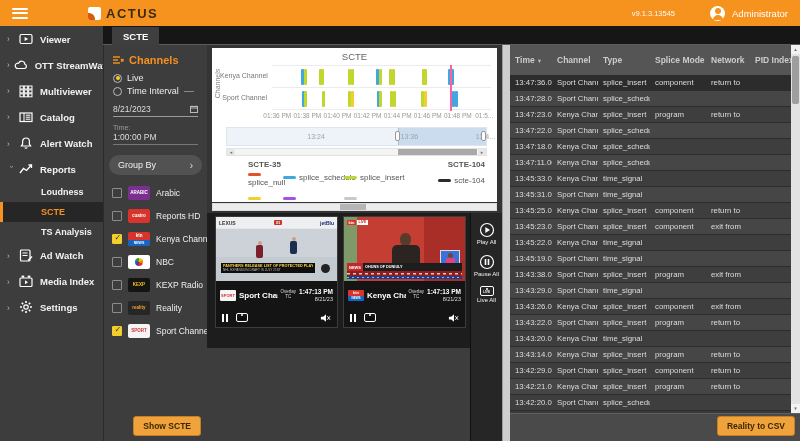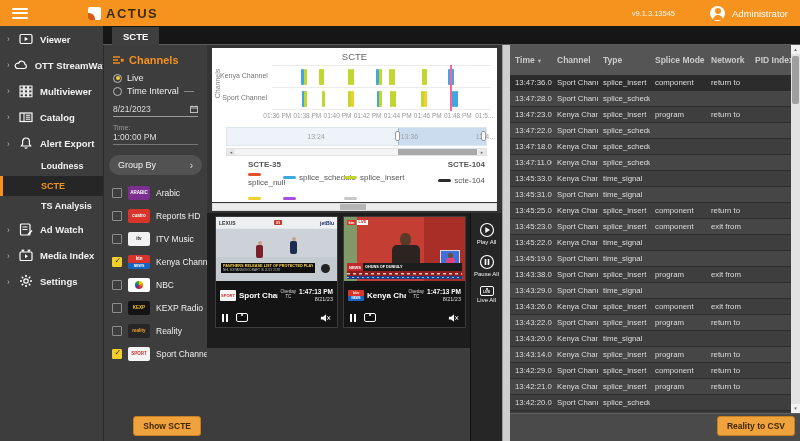--- a/index.html
+++ b/index.html
@@ -226,21 +226,29 @@
             <line x1="6.8" y1="9.2" x2="11.3" y2="9.2" stroke="#fff"></line>
           </svg></span>
         <span class="sb-label">Catalog</span>
       </div>
       <div class="sb-item">
         <span class="sb-chev">›</span>
         <span class="sb-icon"><svg width="14" height="14" viewBox="0 0 14 14">
             <path d="M7 2a3.4 3.4 0 0 0-3.4 3.4v2.8L2.4 10h9.2l-1.2-1.8V5.4A3.4 3.4 0 0 0 7 2z" fill="none" stroke="#fff" stroke-width="1.2"></path>
             <path d="M5.8 11.5a1.3 1.3 0 0 0 2.4 0" fill="none" stroke="#fff" stroke-width="1.1"></path>
           </svg></span>
-        <span class="sb-label">Alert Export</span>
+        <span class="sb-label">Alert Watch</span>
+      </div>
+      <div class="sb-item">
+        <span class="sb-chev open">›</span>
+        <span class="sb-icon"><svg width="14" height="14" viewBox="0 0 14 14">
+            <polyline points="1,11 4.5,6.5 7.5,8.5 12.5,3" fill="none" stroke="#fff" stroke-width="1.3"></polyline>
+            <polyline points="9.5,3 12.5,3 12.5,6" fill="none" stroke="#fff" stroke-width="1.3"></polyline>
+          </svg></span>
+        <span class="sb-label">Reports</span>
       </div>
       <div class="sb-sub">
         <span class="sb-label">Loudness</span>
       </div>
       <div class="sb-sub active">
         <span class="sb-label">SCTE</span>
       </div>
       <div class="sb-sub">
         <span class="sb-label">TS Analysis</span>
       </div>
@@ -331,27 +339,20 @@
             <span class="l1" style="font-size: 4.5px; color: rgb(255, 255, 255);">ARABIC</span>
           </span>
           <span class="ch-name">Arabic</span>
         </div>
         <div class="ch-row">
           <span class="cbx"></span>
           <span class="clogo" style="background: rgb(216, 52, 43);">
             <span class="l1" style="font-size: 4.5px; color: rgb(255, 255, 255);">cuatro</span>
           </span>
           <span class="ch-name">Reports HD</span>
-        </div>
-        <div class="ch-row">
-          <span class="cbx"></span>
-          <span class="clogo" style="background: rgb(242, 242, 242);">
-            <span class="l1" style="font-size: 4.5px; color: rgb(34, 34, 34);">itv</span>
-          </span>
-          <span class="ch-name">ITV Music</span>
         </div>
         <div class="ch-row">
           <span class="cbx on"></span>
           <span class="clogo" style="background: rgb(216, 52, 43);">
             <span class="l1" style="font-size: 4.5px; color: rgb(255, 255, 255);">ktn</span>
             <span class="l2" style="font-size: 3.5px; color: rgb(255, 255, 255); background: rgb(21, 101, 192);">NEWS</span>
           </span>
           <span class="ch-name">Kenya Channel</span>
         </div>
         <div class="ch-row">

